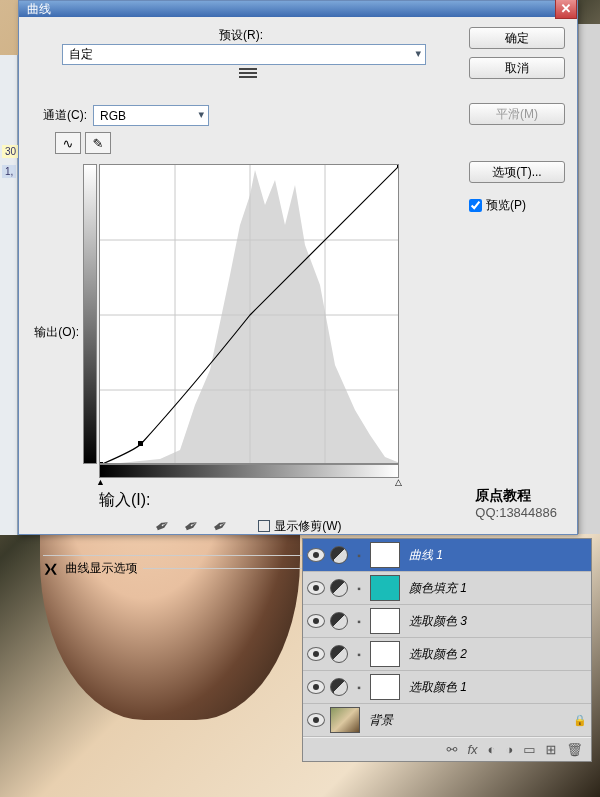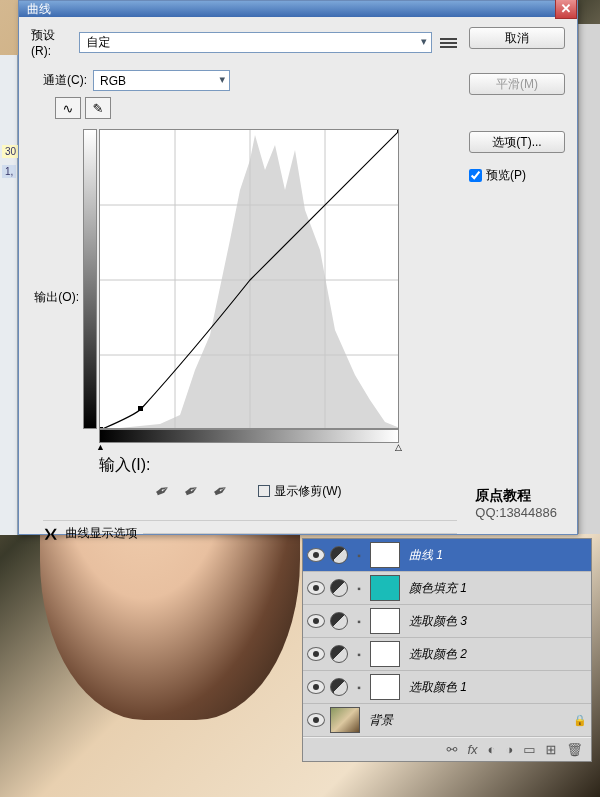--- a/index.html
+++ b/index.html
@@ -37,32 +37,32 @@
 .close-btn {
   width: 22px; height: 20px; background: linear-gradient(#e89090, #c84040);
   border: 1px solid #a03030; color: #fff; text-align: center;
   font-size: 13px; font-weight: bold; line-height: 18px; cursor: pointer;
 }
 
 .body { padding: 10px 12px; display: flex; }
 .left-col { flex: 1; }
 .right-col { width: 96px; margin-left: 12px; display: flex; flex-direction: column; gap: 8px; }
 
-.row { display: flex; align-items: center; margin-bottom: 12px; font-size: 12px; }
+.row { display: flex; align-items: center; margin-bottom: 24px; font-size: 12px; flex-direction: column; }
 .row label { margin-right: 6px; }
 .select {
   height: 21px; background: #fff; border: 1px solid #7a9ac0;
   padding: 0 18px 0 6px; font-size: 12px; position: relative;
   display: inline-flex; align-items: center;
 }
 .select::after {
   content: "▾"; position: absolute; right: 4px; top: 2px; font-size: 11px; color: #456;
 }
 .preset-select { width: 364px; }
-.channel-select { width: 137px; text-align: center; }
+.channel-select { width: 116px; text-align: center; }
 
 .menu-icon {
   width: 18px; height: 16px; margin-left: 8px; display: inline-flex;
   flex-direction: column; justify-content: center; gap: 2px; cursor: pointer;
 }
 .menu-icon span { height: 2px; background: #444; }
 
 .btn {
   height: 22px; background: linear-gradient(#fdfdfd, #e4e4e4);
   border: 1px solid #8a8a8a; border-radius: 3px; font-size: 12px;
@@ -268,20 +268,23 @@
         <div class="display-opts">
           <span class="chevrons">❯❮</span>
           <span>曲线显示选项</span>
           <div style="flex:1;border-top:1px solid #ccc;margin-left:6px"></div>
         </div>
       </div>
     </div>
 
     <div class="right-col">
       <div class="btn">
+          <span>确定</span>
+        </div>
+      <div class="btn">
           <span>取消</span>
         </div>
       <div style="height:8px"></div>
       <div class="btn disabled">
           <span>平滑(M)</span>
         </div>
       <div style="height:20px"></div>
       <div class="btn">
           <span>选项(T)...</span>
         </div>

